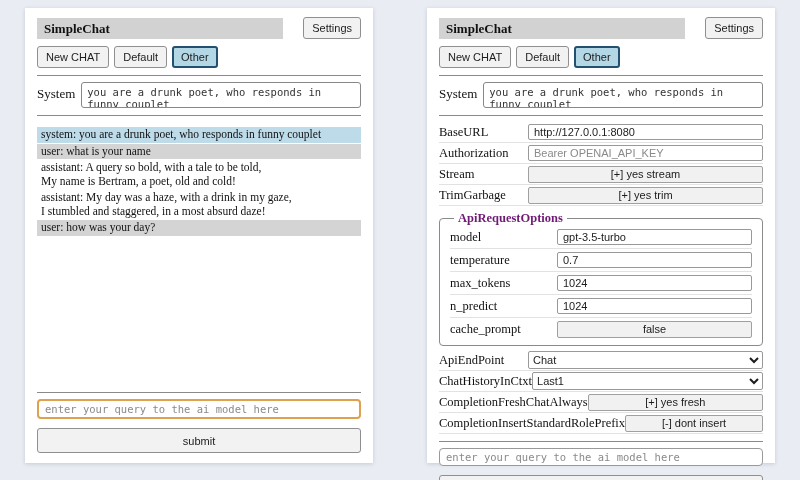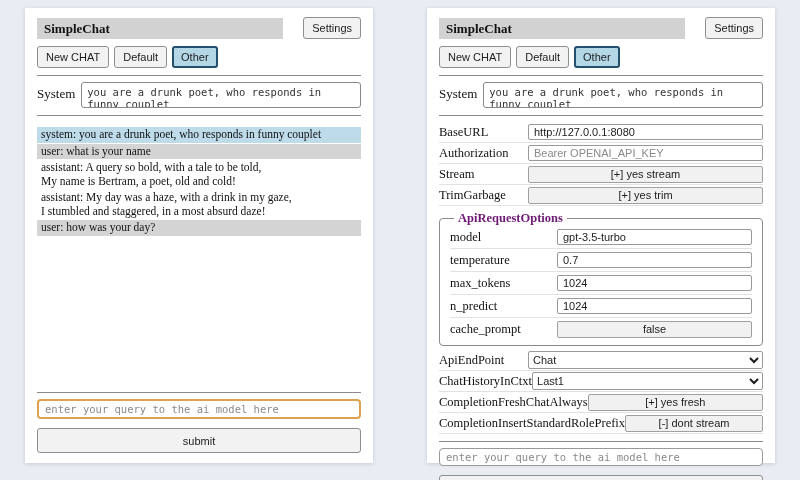--- a/index.html
+++ b/index.html
@@ -285,21 +285,21 @@
   </div>
   <div class="srow">
     <span class="lbl">CompletionFreshChatAlways</span>
     <span class="ctrl">
         <button class="wbtn">[+] yes fresh</button>
       </span>
   </div>
   <div class="srow">
     <span class="lbl">CompletionInsertStandardRolePrefix</span>
     <span class="ctrl">
-        <button class="wbtn">[-] dont stream</button>
+        <button class="wbtn">[-] dont insert</button>
       </span>
   </div>
 
   <div class="spacer"></div>
   <hr class="strong">
   <div class="query-row">
     <input class="query-input" placeholder="enter your query to the ai model here" style="">
     <button class="btn submit-btn">submit</button>
   </div>
 </div>

